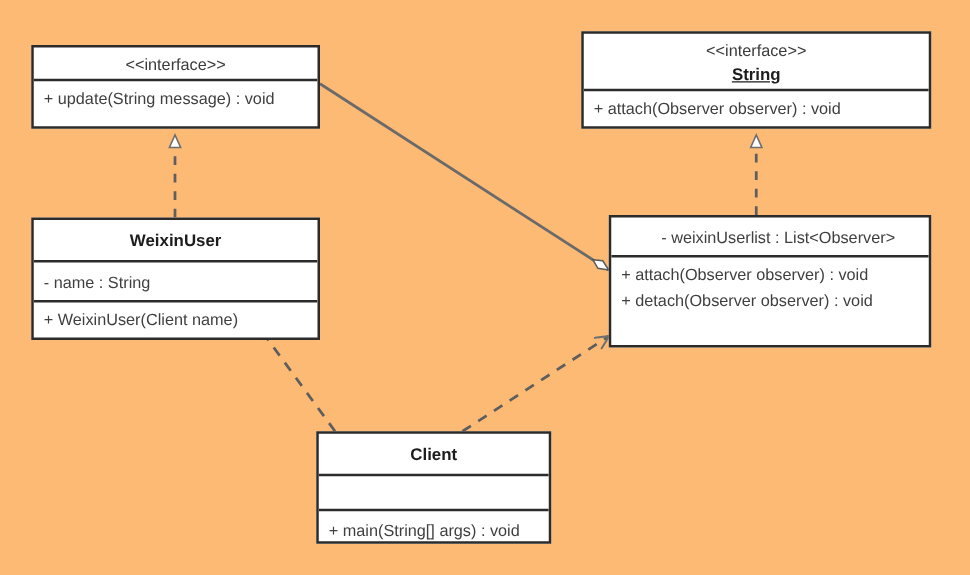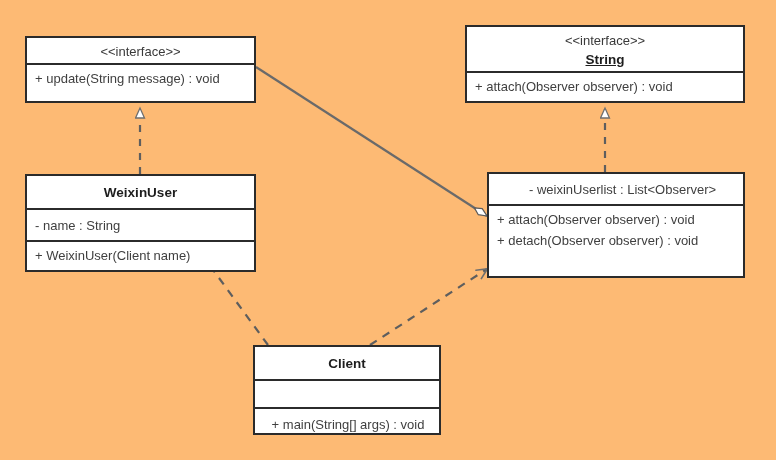--- a/index.html
+++ b/index.html
@@ -158,18 +158,18 @@
       <span class="member">+ detach(Observer observer) : void</span>
 
     </div>
   </div>
 
   <div class="uml-class" style="left:225px; top:345px; width:188px; height:90px;margin-left:28px;">
     <div class="compartment head" style="padding-top:7px; padding-bottom:6px;">
       <span class="cls-name">Client</span>
     </div>
     <div class="compartment members empty-pad"></div>
-    <div class="compartment members" style="padding-top:5px;text-align:center;">
+    <div class="compartment members" style="padding-top:5px;">
       <span class="member">+ main(String[] args) : void</span>
     </div>
   </div>
 
 </div>
 
 </body></html>

